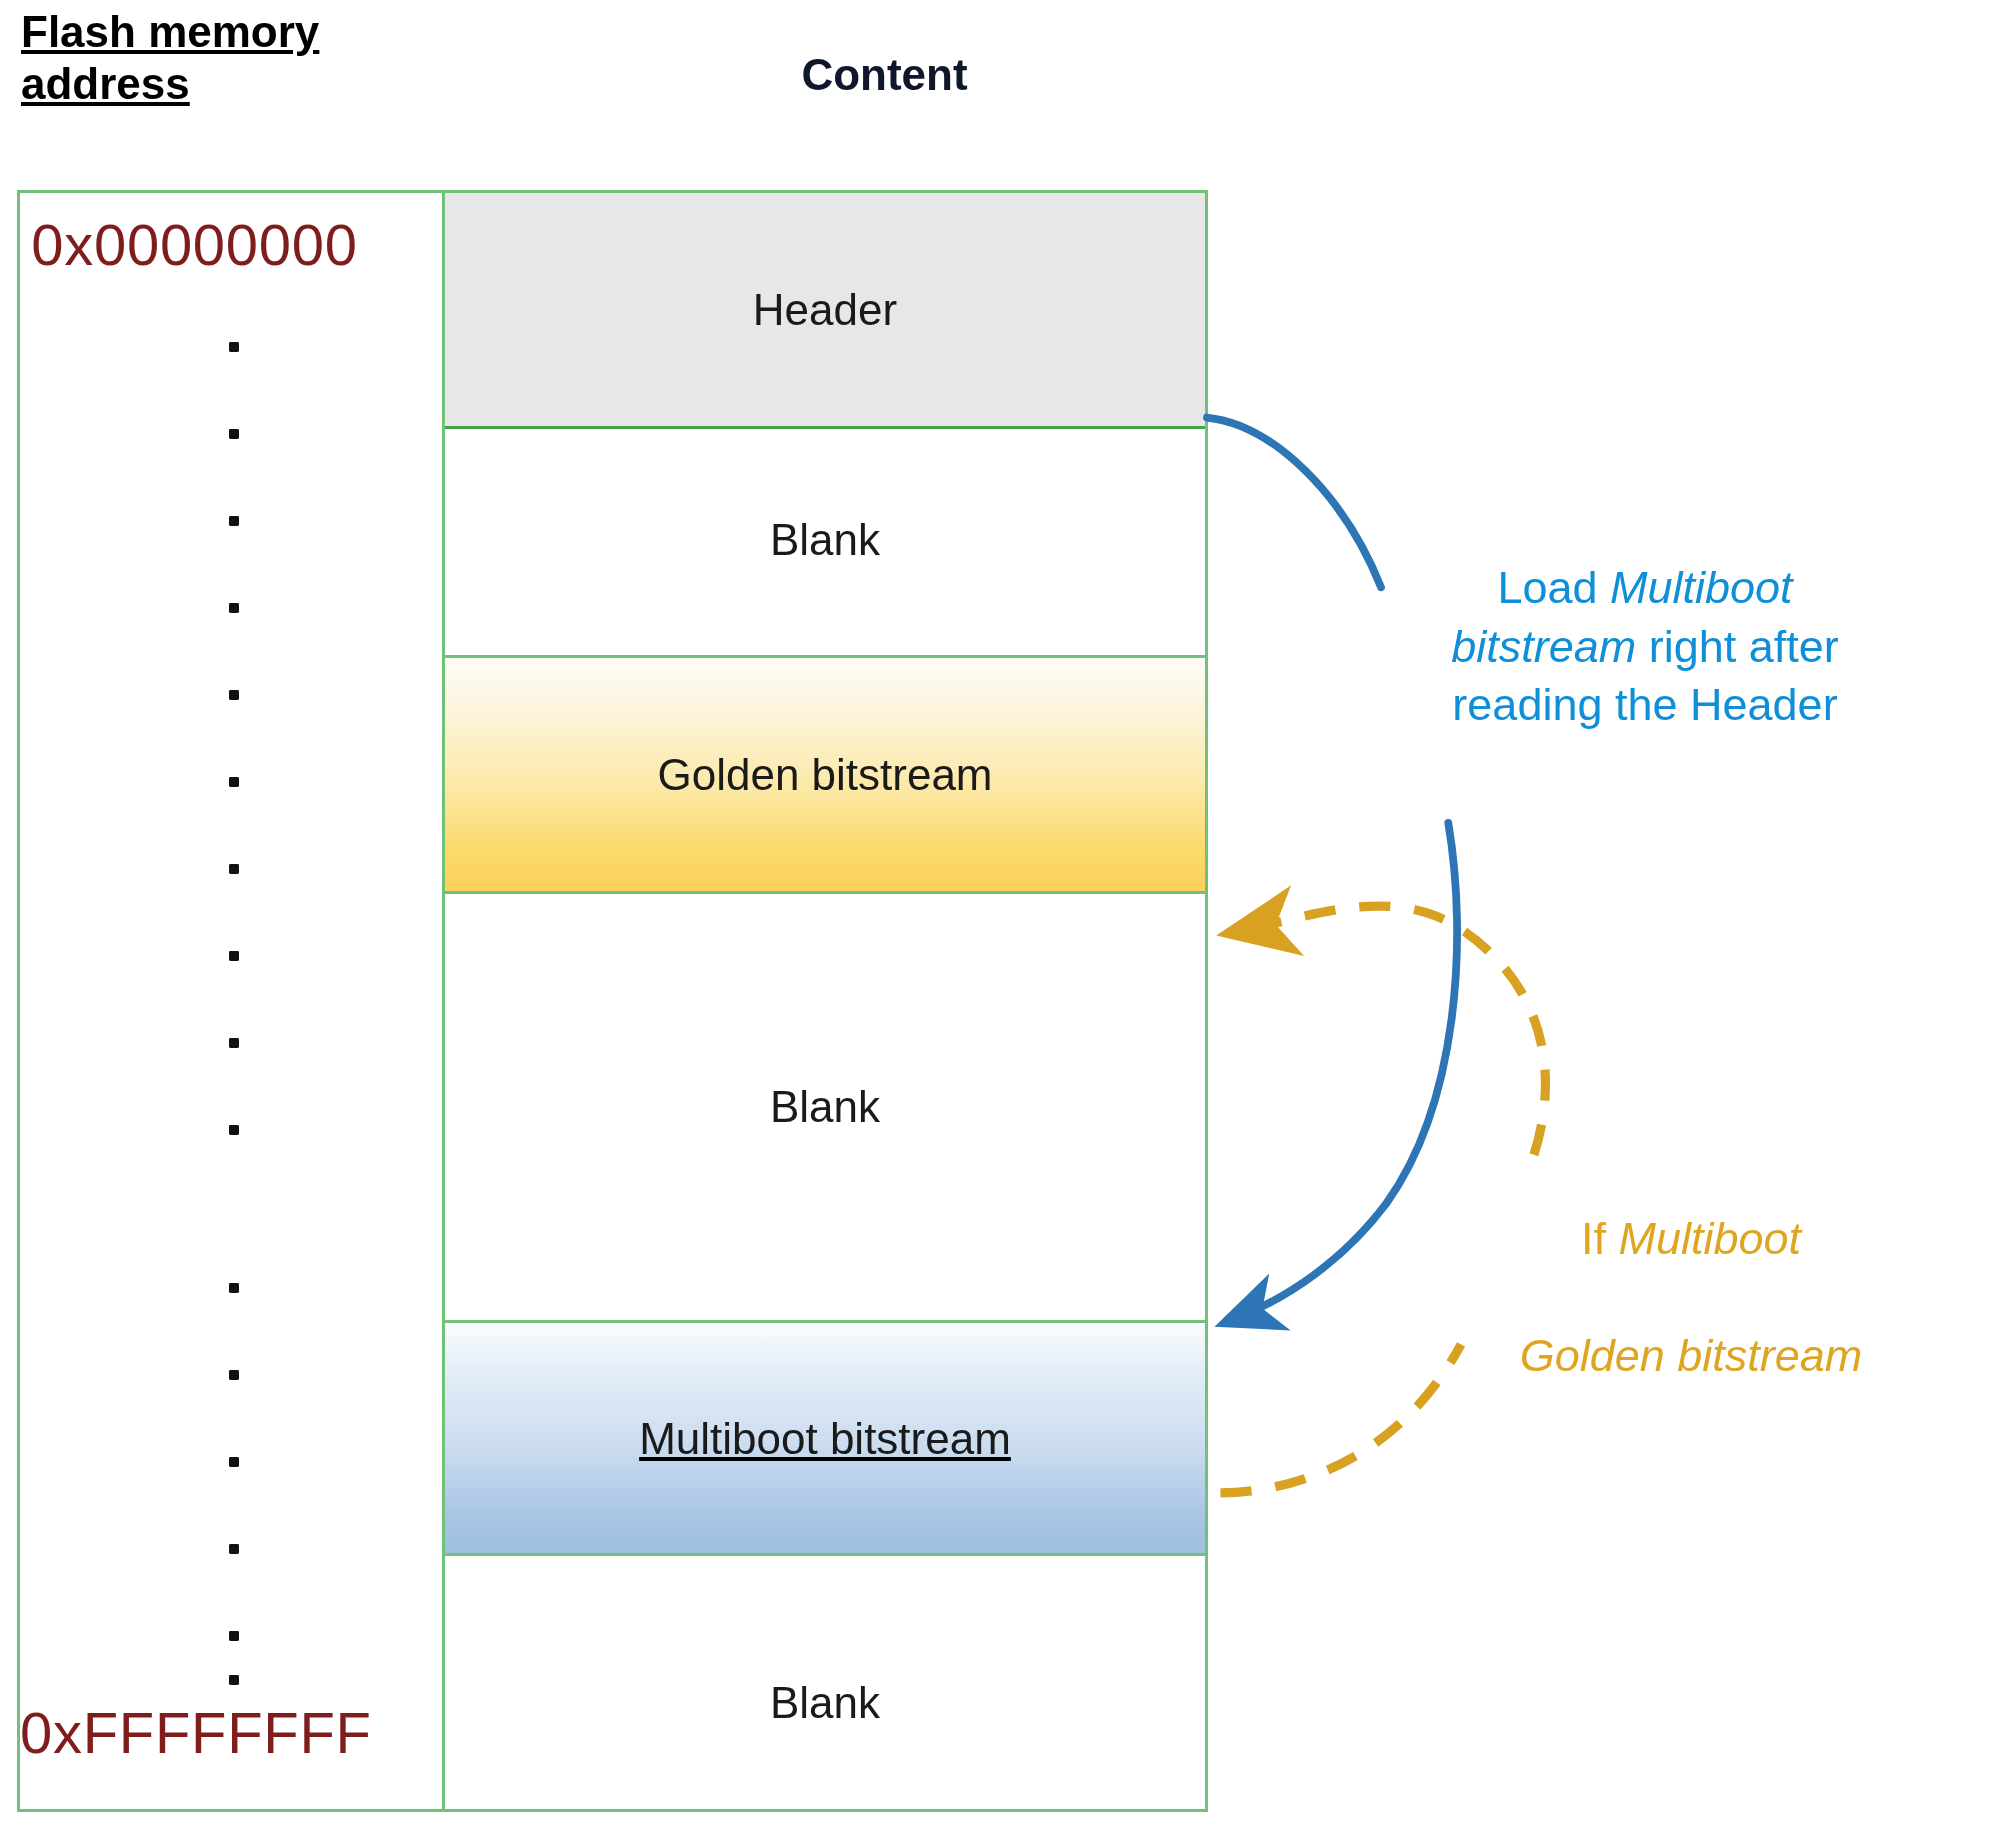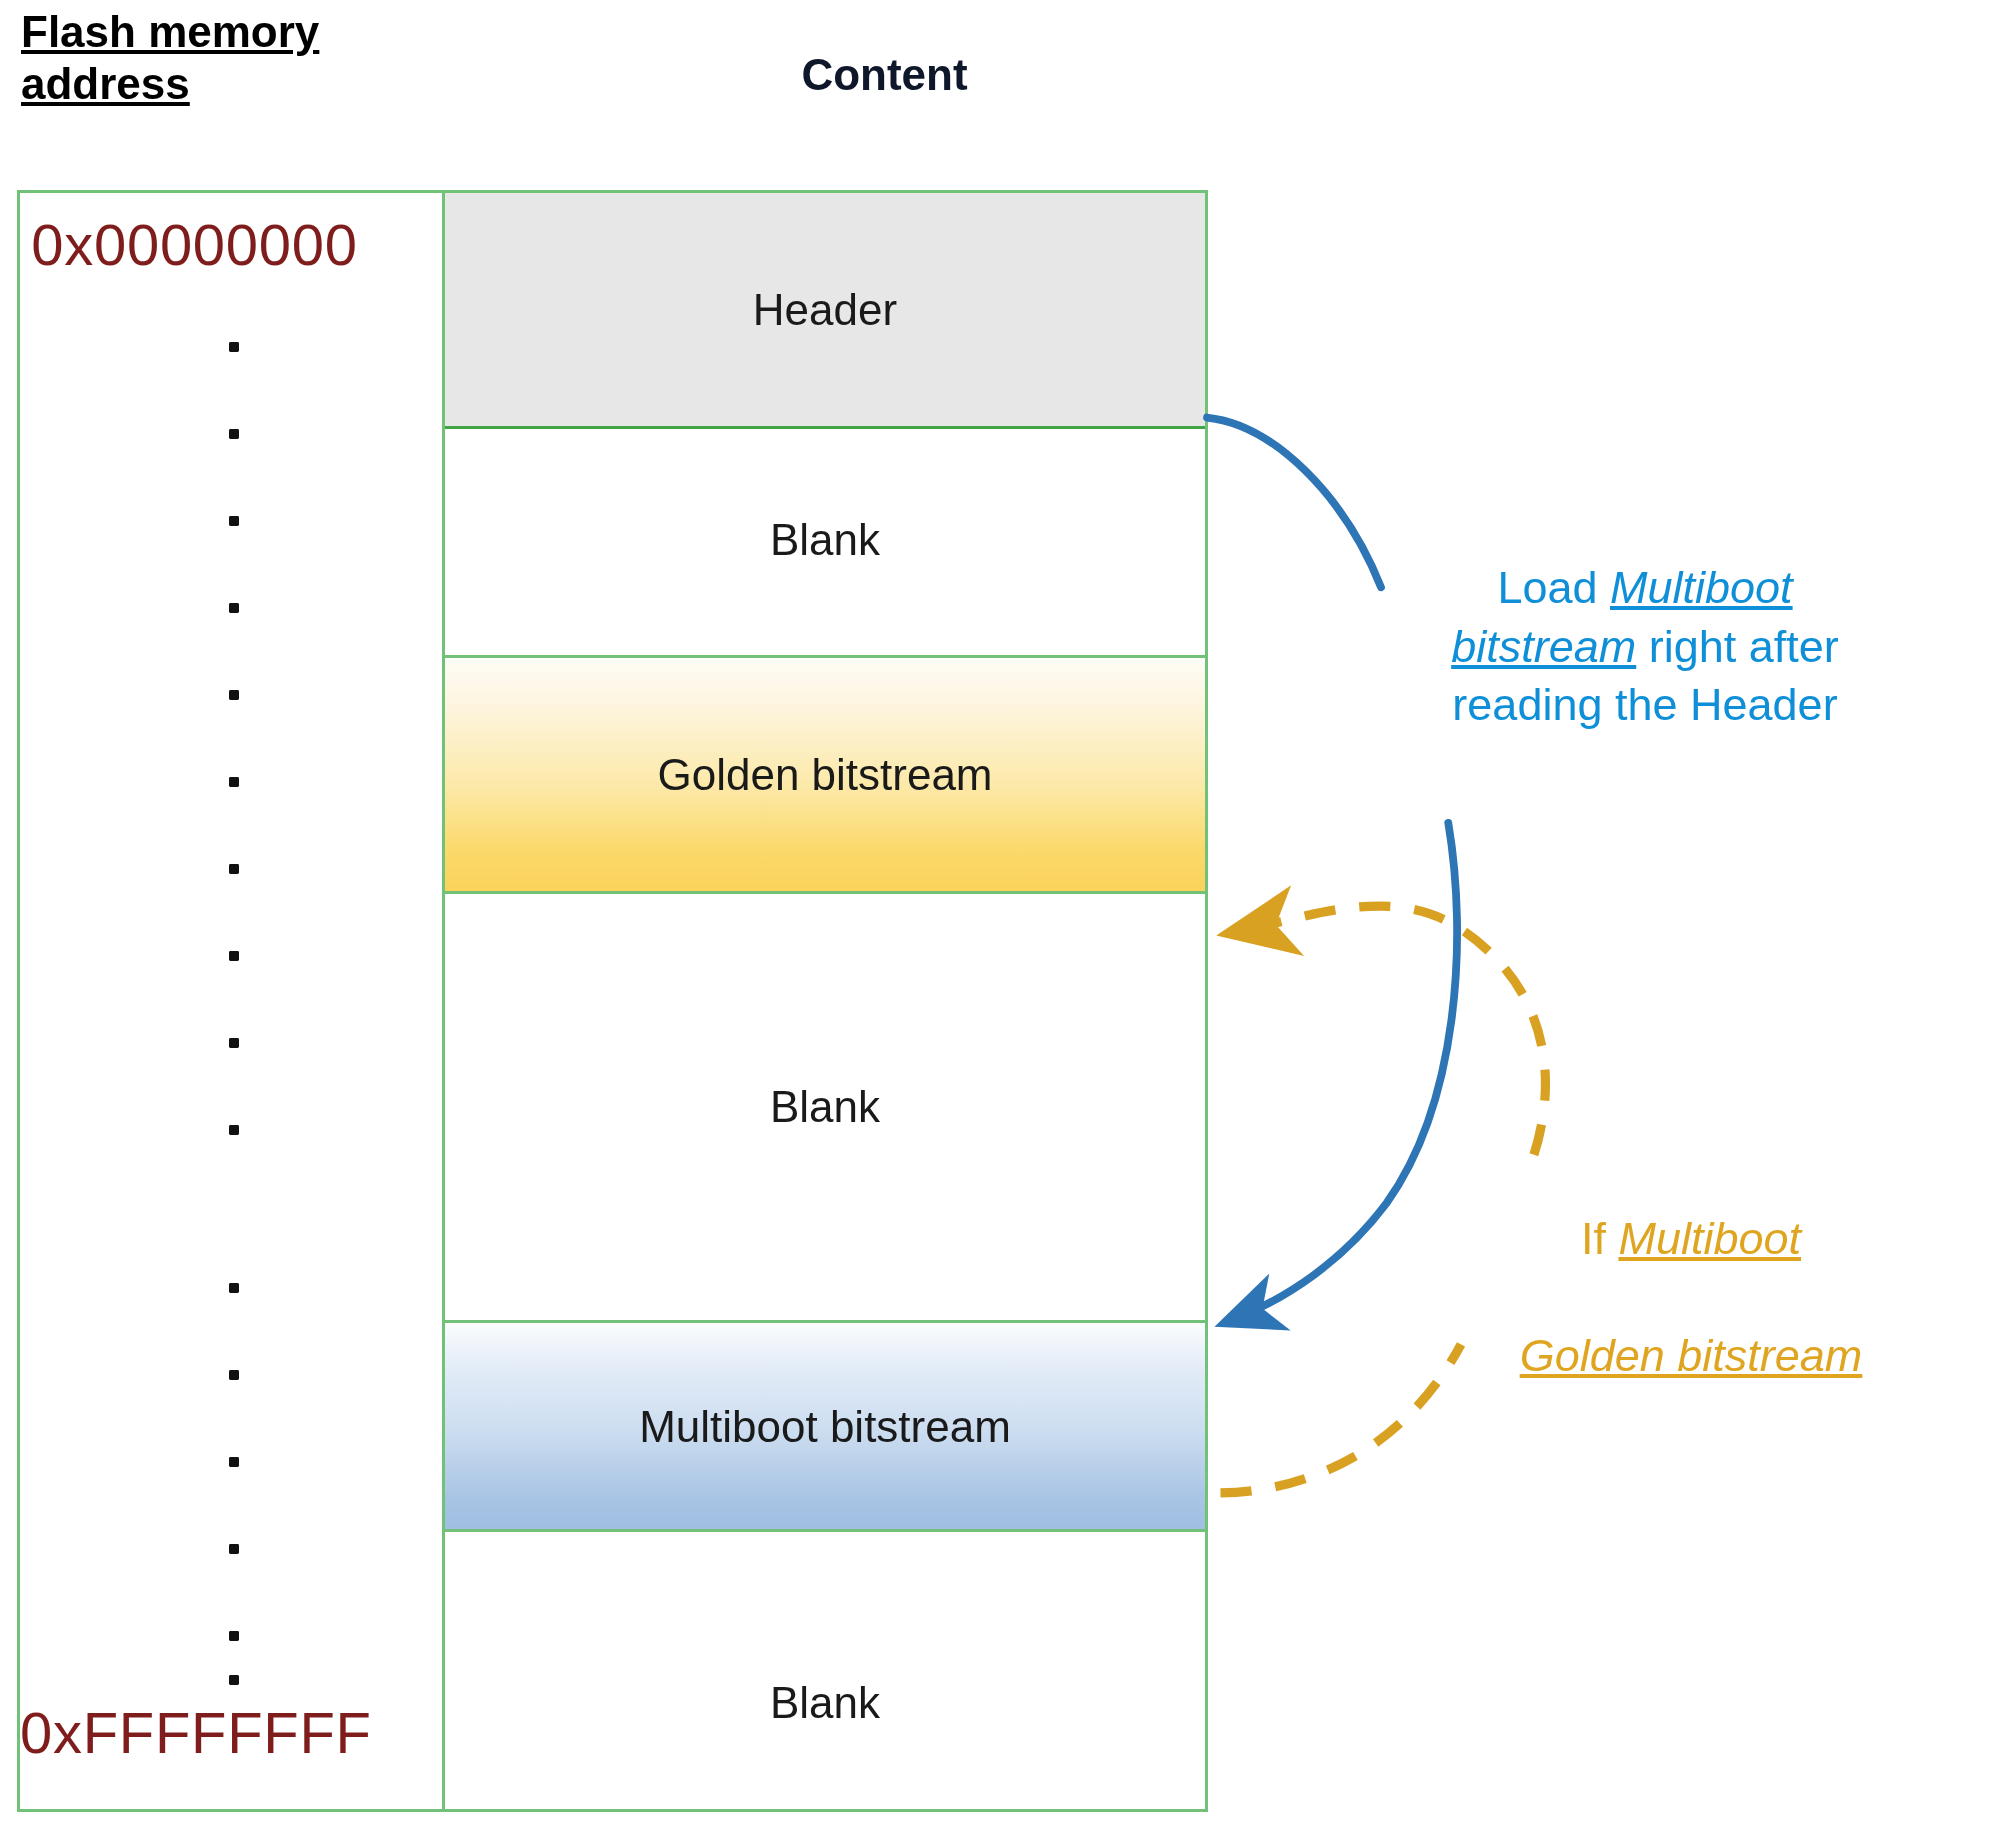--- a/index.html
+++ b/index.html
@@ -62,43 +62,44 @@
     border-bottom:3.5px solid #41A449;
   }
   #row-blank-1{ top:232px; height:233px; border-bottom:3.5px solid #72C178; }
   #row-golden{
     top:466px; height:235px;
     background:linear-gradient(to bottom,#FEFCF6 0%,#FDF4DC 22%,#FCE9A8 55%,#FBD96B 82%,#FBD25A 100%);
     border-bottom:3.5px solid #72C178;
   }
   #row-blank-2{ top:700px; height:430px; border-bottom:3.5px solid #72C178; }
   #row-multiboot{
-    top:1131px; height:208px;
+    top:1131px; height:232px;
     background:linear-gradient(to bottom,#FAFCFE 0%,#E4EDF8 20%,#CCDDF0 52%,#A8C4E4 85%,#9FBEE1 100%);
     border-bottom:3.5px solid #72C178;
+    text-decoration:underline;
   }
   #row-blank-3{ top:1402px; height:216px; }
 
   
   #svg-arrows{
     position:absolute; left:0; top:0; width:2015px; height:1827px;
     pointer-events:none;
   }
 
   .callout{
     position:absolute; text-align:center;
     font-size:45px; line-height:1.30;
   }
   #callout-blue{
     left:1348px; top:559px; width:594px; color:#0F8FD8;
   }
   #callout-orange{
     left:1383px; top:1210px; width:616px; color:#DFA521;
   }
-  .callout em{ font-style:italic;text-decoration:underline; }
+  .callout em{ font-style:italic; }
 </style>
 </head>
 <body>
 
 <div id="flash-heading">Flash memory address</div>
 <div id="content-heading">Content</div>
 
 <div id="memory-table">
 
   <div id="addr-col">

